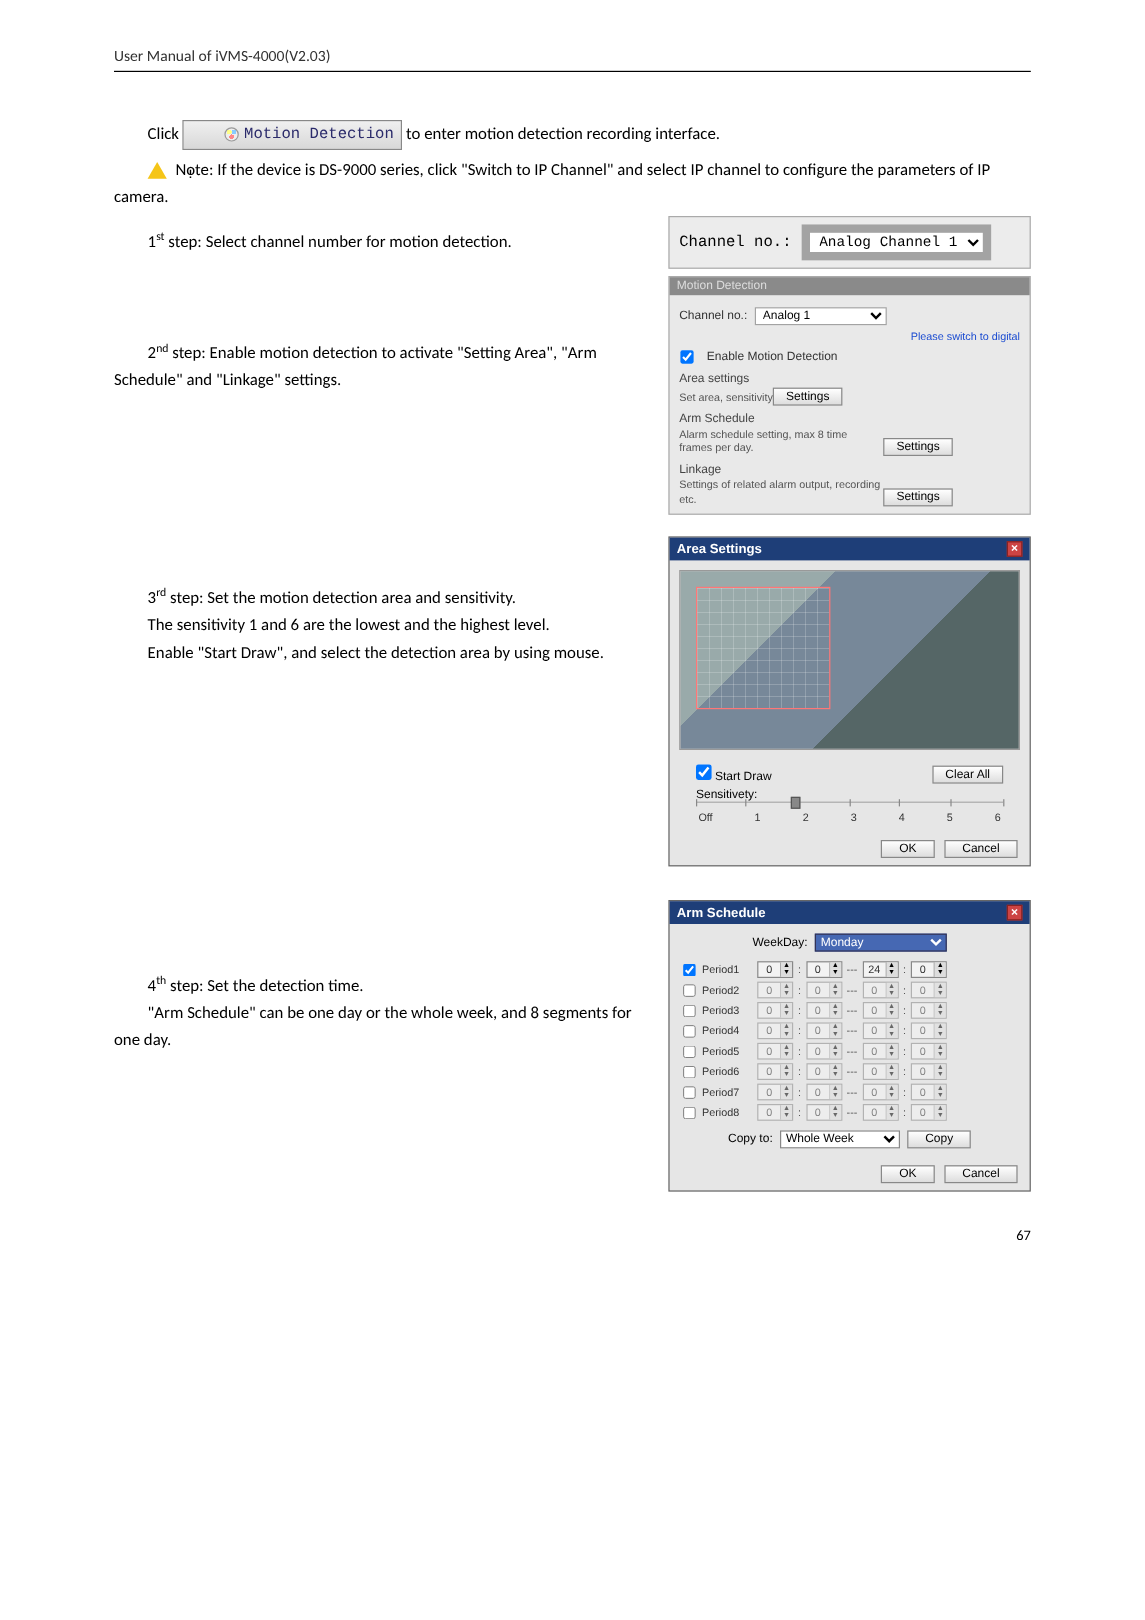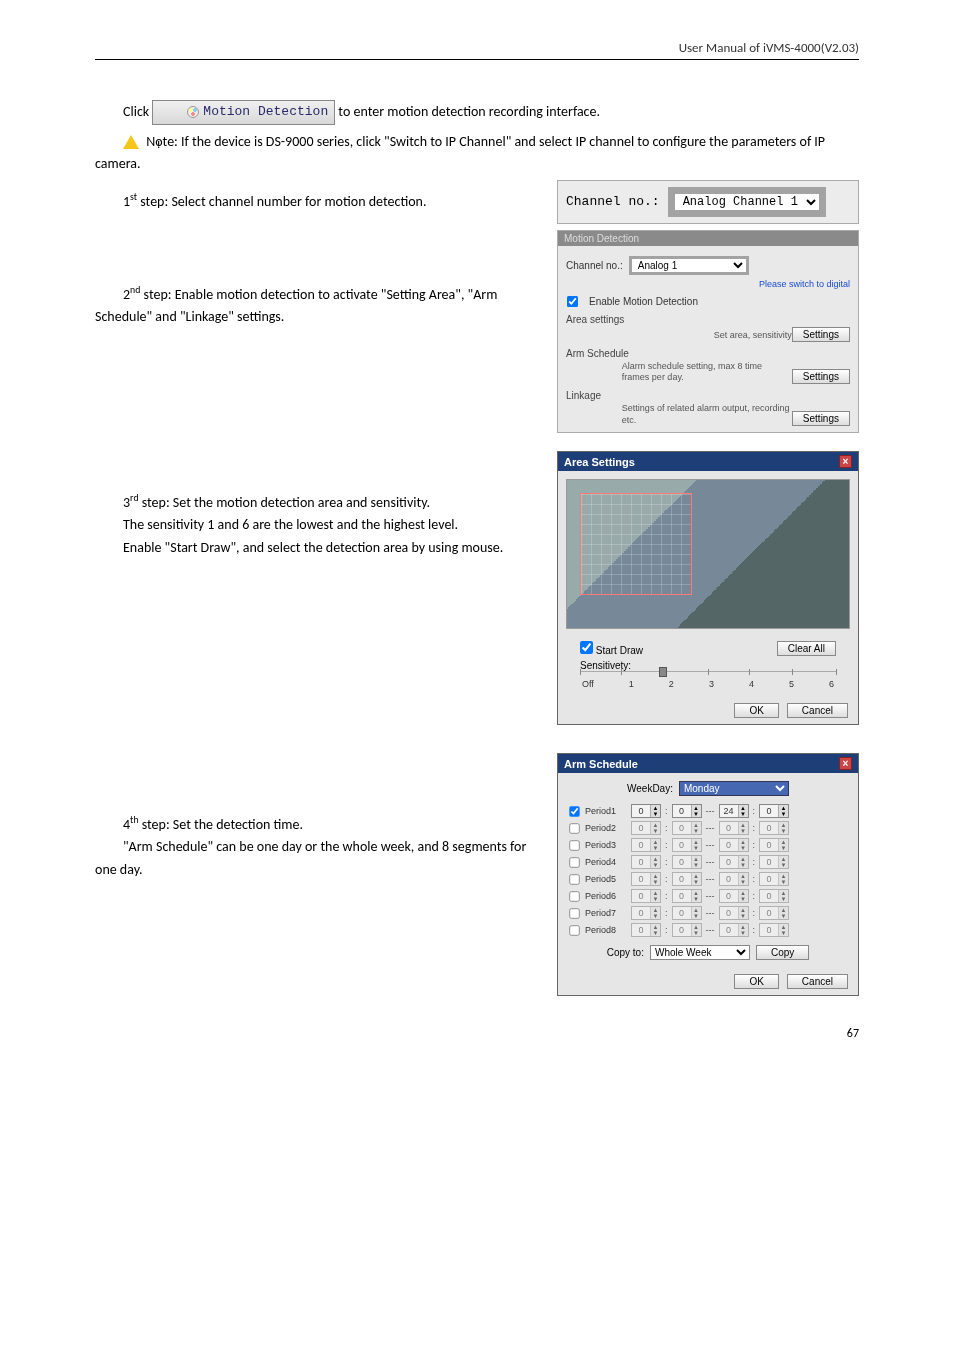--- a/index.html
+++ b/index.html
@@ -8,21 +8,21 @@
     background: #fff;
     color: #000;
     width: 954px;
     margin: 0 auto;
     padding: 40px 0;
   }
   .page {
     padding: 0 95px;
   }
   .header-line {
-    text-align: right;
+    text-align: left;
     font-size: 13px;
     color: #333;
     padding-bottom: 4px;
     border-bottom: 1px solid #000;
     margin-bottom: 40px;
   }
   h3.section-title {
     font-size: 16px;
     font-weight: bold;
     margin-bottom: 30px;
@@ -106,30 +106,30 @@
   }
   .md-panel .bar {
     background:#8a8a8a; color:#ddd;
     font-size:10px;
     padding:2px 6px;
   }
   .md-panel .inner { padding:6px 8px; }
   .md-panel .row { display:flex; align-items:center; gap:6px; margin:4px 0; }
   .md-panel label { font-size:10px; }
   .md-panel select.sm {
-    font-size:10px; background:#fff; border:3px solid #a3a3a3; padding:0 2px;
-    width:120px;
+    font-size:10px; background:#fff; border:1px solid #a3a3a3; padding:0 2px;
+    width:110px;
   }
   .md-panel .switchlink { color:#1a4bd1; font-size:9px; text-align:right; display:block; margin:2px 0 6px; }
   .md-panel .group {
     margin-top:6px;
   }
   .md-panel .grp-title { color:#444; font-size:10px; margin-bottom:2px; }
   .md-panel .grp-desc { font-size:9px; color:#555; line-height:1.3; }
-  .md-panel .grp-row { display:flex; justify-content:flex-end; align-items:flex-end; }
+  .md-panel .grp-row { display:flex; justify-content:flex-start; align-items:flex-end; }
   .md-panel button.set {
     font-size:10px;
     background:linear-gradient(#fff,#ddd);
     border:1px solid #888;
     padding:1px 10px;
   }
   .md-panel input[type=checkbox]{ transform:scale(0.85); margin-right:4px; }
 
   
   .area-dlg {

